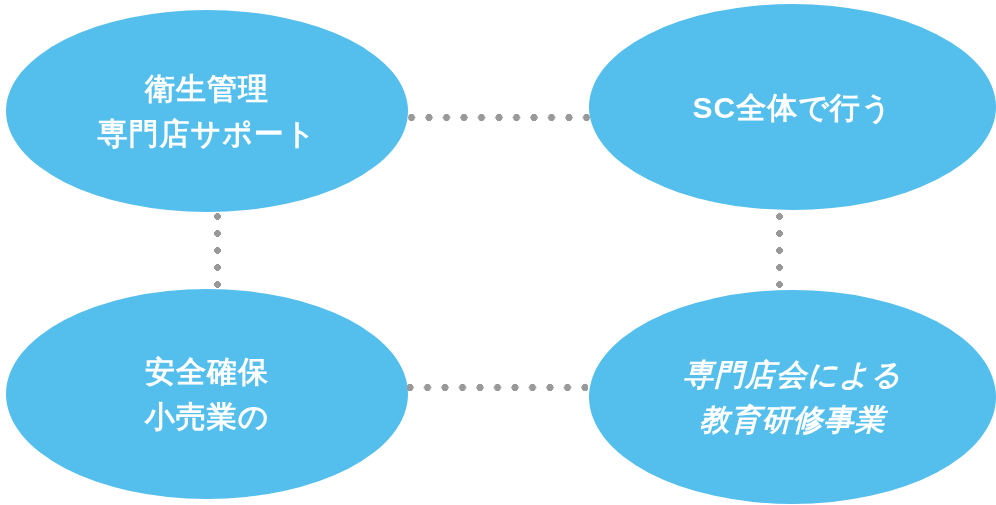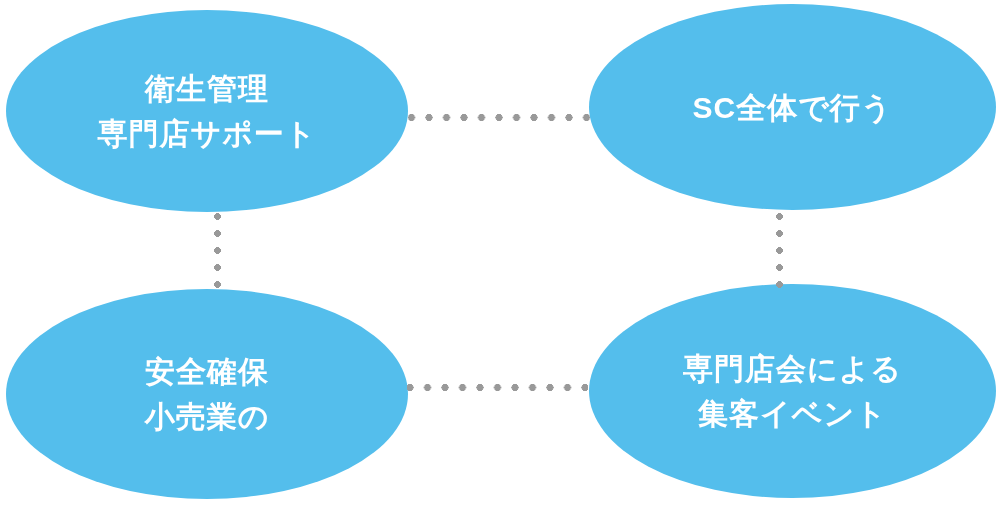--- a/index.html
+++ b/index.html
@@ -24,21 +24,21 @@
     position: absolute;
     background: var(--ellipse-color);
     border-radius: 50%;
     display: flex;
     align-items: center;
     justify-content: center;
   }
   .node-tl { left: 6px;   top: 10px;  width: 402px; height: 202px; }
   .node-tr { left: 589px; top: 4px;   width: 407px; height: 206px; }
   .node-bl { left: 6px;   top: 289px; width: 402px; height: 210px; }
-  .node-br { left: 589px; top: 284px; width: 407px; height: 214px; }
+  .node-br { left: 589px; top: 290px; width: 407px; height: 214px; font-style: italic; }
   .label {
     color: var(--text-color);
     font-size: 30px;
     font-weight: bold;
     line-height: 45px;
     text-align: center;
     letter-spacing: 1px;
   }
   .label .line { display: block; }
   .connector {
@@ -82,21 +82,21 @@
   <div class="node node-bl">
     <div class="label">
       <span class="line">安全確保</span>
       <span class="line">小売業の</span>
     </div>
   </div>
 
   <div class="node node-br">
     <div class="label">
       <span class="line">専門店会による</span>
-      <span class="line">集客イベント</span>
+      <span class="line">教育研修事業</span>
     </div>
   </div>
 
   <div class="connector connector-h conn-top"></div>
   <div class="connector connector-h conn-bottom"></div>
   <div class="connector connector-v conn-left"></div>
   <div class="connector connector-v conn-right"></div>
 
 </div>
 

